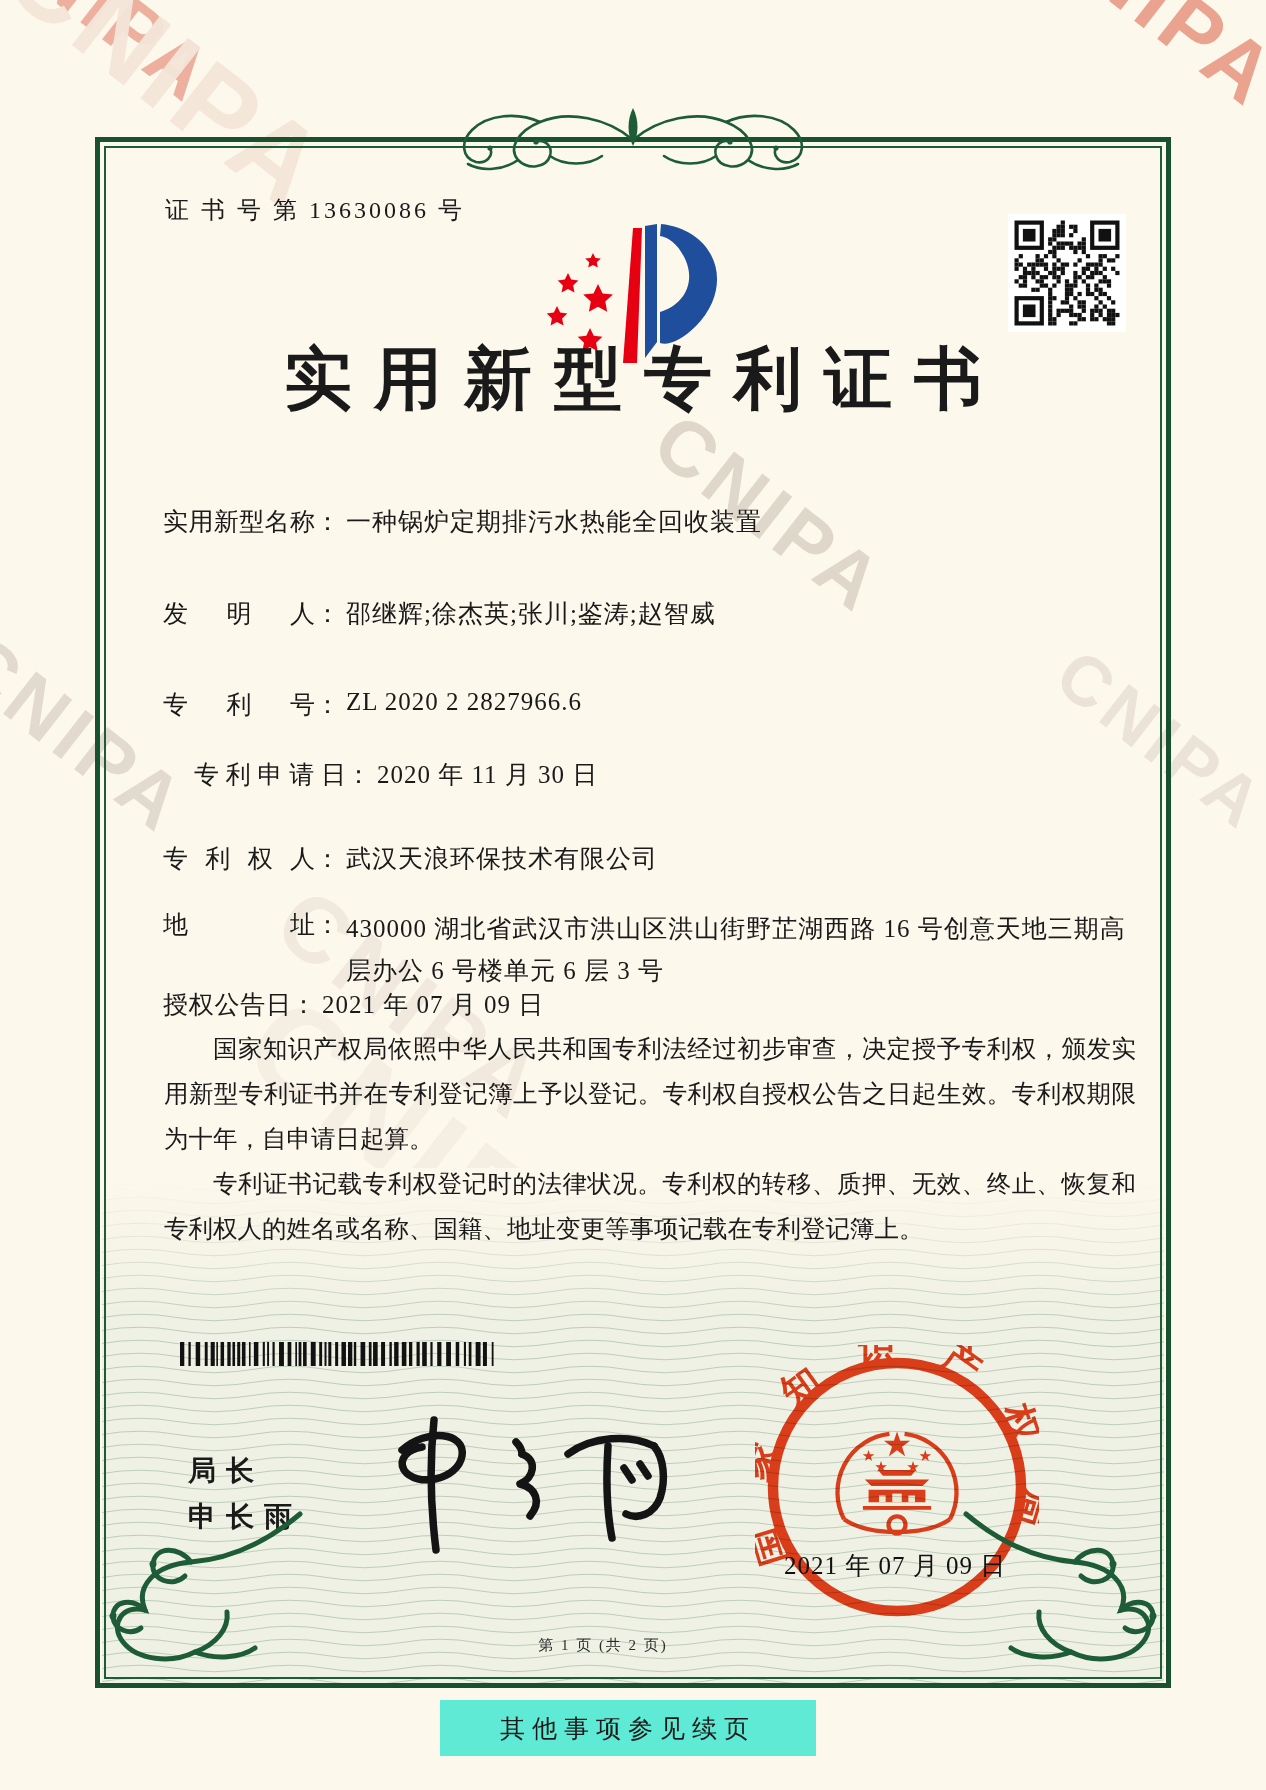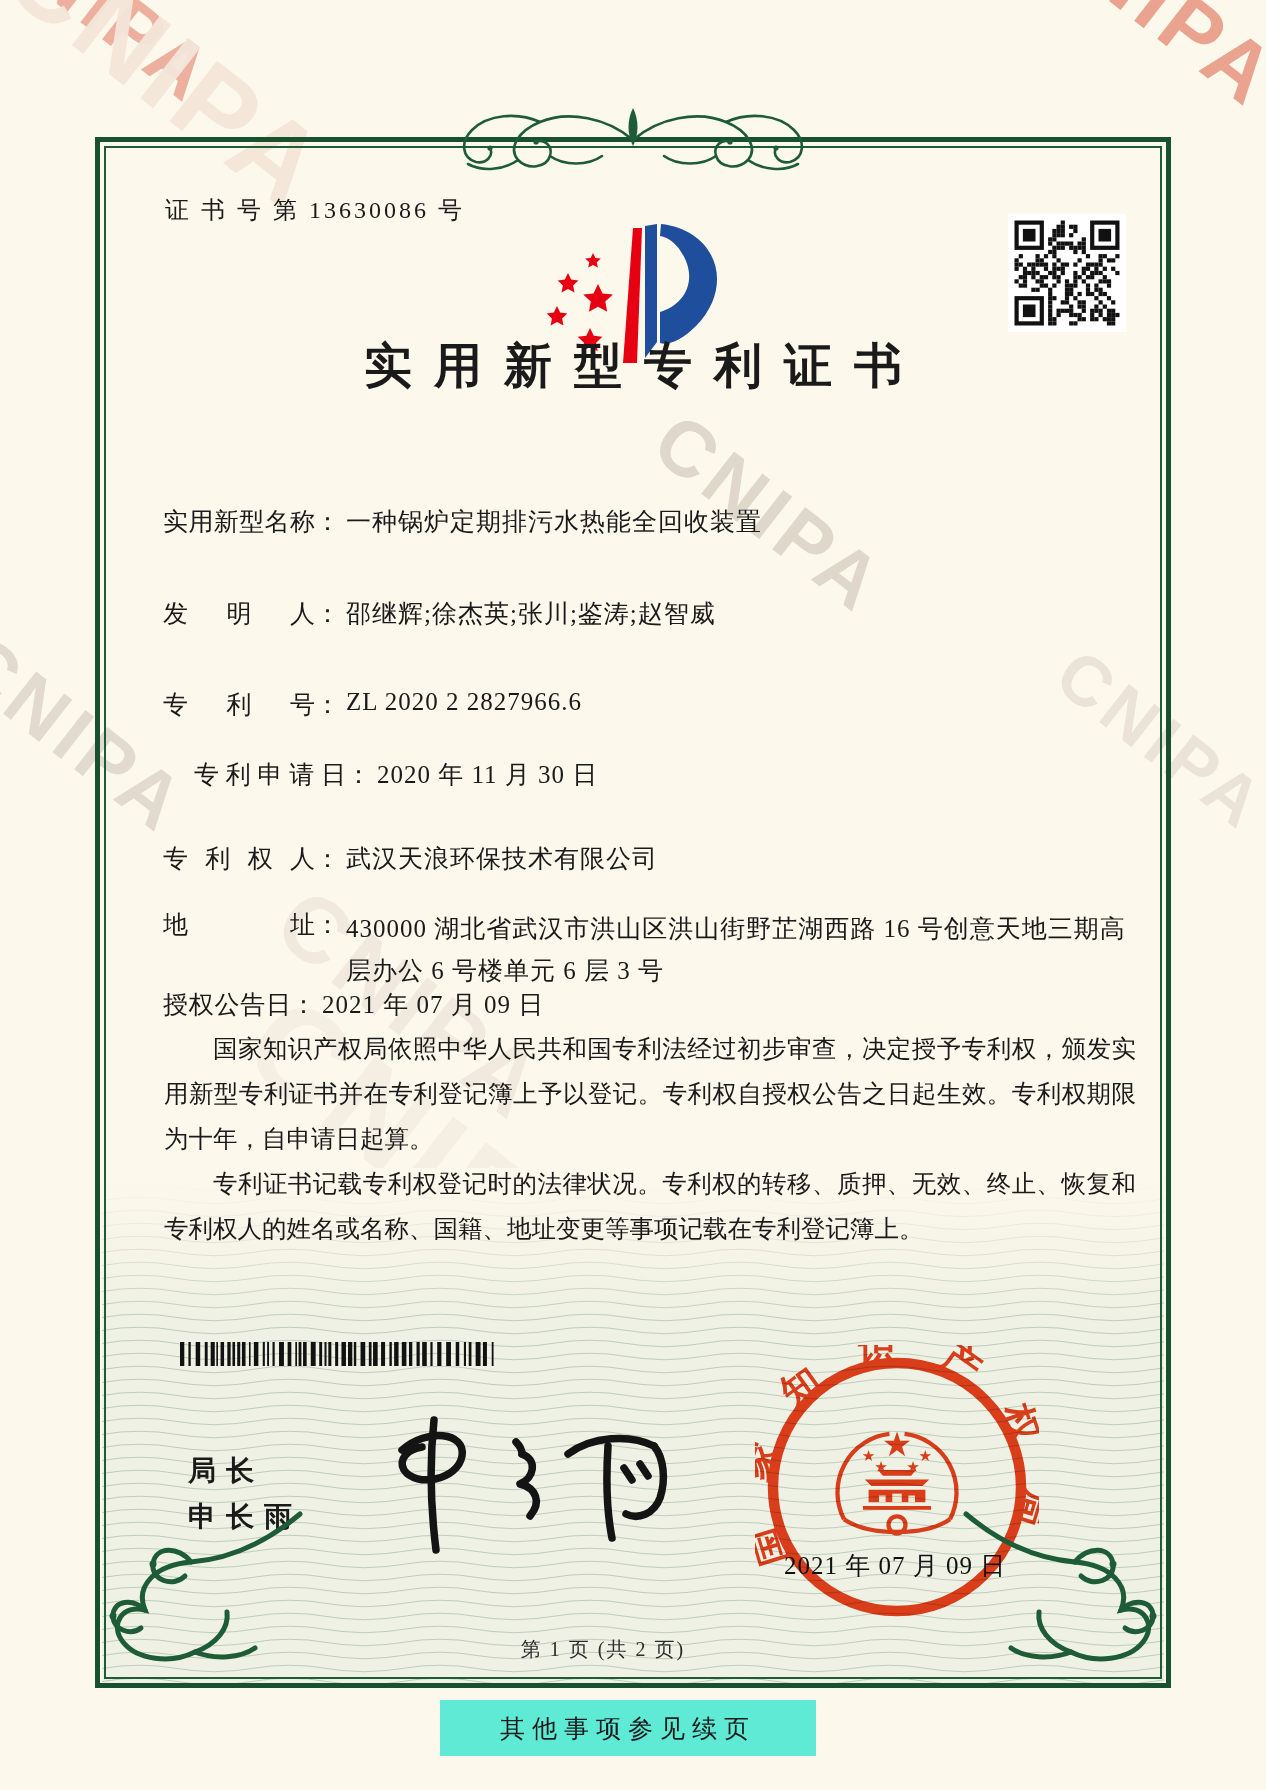--- a/index.html
+++ b/index.html
@@ -29,21 +29,21 @@
   .waves{position:absolute; left:102px; top:1168px; width:1062px; height:516px; z-index:1;}
   .waves-fade{position:absolute; left:102px; top:1168px; width:1062px; height:150px; z-index:1;
     background:linear-gradient(180deg, var(--cream) 8%, rgba(253,248,236,0) 100%);}
 
   .ornament{position:absolute; z-index:4; pointer-events:none;}
 
   
   .cert-no{position:absolute; left:165px; top:194px; font-size:24px; letter-spacing:3px; z-index:2;}
   .logo{position:absolute; left:520px; top:190px; width:215px; height:178px; z-index:2;}
   .qr{position:absolute; left:1008px; top:214px; width:118px; height:118px; background:#fff; z-index:2;}
-  .title{position:absolute; left:0; top:334px; width:1266px; text-align:center; font-size:48px; font-weight:bold; letter-spacing:22px; text-indent:22px; z-index:2;}
+  .title{position:absolute; left:0; top:334px; width:1266px; text-align:center; font-size:68px; font-weight:bold; letter-spacing:22px; text-indent:22px; z-index:2;}
 
   
   .row{position:absolute; left:163px; width:980px; font-size:25px; z-index:2; white-space:nowrap;}
   .lab{display:inline-block; width:152px; text-align:justify; text-align-last:justify; vertical-align:top;}
   .lab5{width:128px;}
   .sep{display:inline-block; vertical-align:top;}
   .val{display:inline-block; vertical-align:top; margin-left:6px; letter-spacing:1px;}
   .val-wrap{white-space:normal; width:790px; line-height:42px;}
   .row-addr{white-space:normal;}
   .grant2{position:absolute; left:485px; top:0; white-space:nowrap;}
@@ -52,21 +52,21 @@
   .body-text{position:absolute; left:148px; top:1026px; width:972px; font-size:24.5px; line-height:45px; text-align:justify; z-index:2;margin-left:16px;}
   .body-text p{text-indent:2em; margin:0;}
 
   
   .barcode{position:absolute; left:180px; top:1342px; width:320px; height:24px; z-index:2;}
   .officer-title{position:absolute; left:188px; top:1452px; font-size:28px; font-weight:bold; letter-spacing:10px; font-family:"Liberation Sans","DejaVu Sans",sans-serif; z-index:2;}
   .officer-name{position:absolute; left:188px; top:1498px; font-size:28px; font-weight:bold; letter-spacing:10px; font-family:"Liberation Sans","DejaVu Sans",sans-serif; z-index:2;}
   .signature{position:absolute; left:372px; top:1402px; width:300px; height:160px; z-index:2;}
   .seal{position:absolute; left:755px; top:1345px; width:284px; height:284px; z-index:2; opacity:.95; mix-blend-mode:multiply;}
   .seal-date{position:absolute; left:760px; top:1549px; width:270px; text-align:center; font-size:25px; letter-spacing:1px; z-index:3; color:#111;}
-  .page-num{position:absolute; left:453px; top:1636px; width:300px; text-align:center; font-size:20px; color:#2b2b2b; letter-spacing:2px; z-index:2;}
+  .page-num{position:absolute; left:453px; top:1636px; width:300px; text-align:center; font-size:15px; color:#2b2b2b; letter-spacing:2px; z-index:2;}
   .note-strip{position:absolute; left:440px; top:1700px; width:376px; height:56px; background:#5eead4; z-index:2; display:flex; align-items:center; justify-content:center;}
   .note-strip span{font-size:25px; letter-spacing:7px;}
 </style>
 </head>
 <body>
 
 <div id="page">
 
   <span class="wm wm-tl-red">CNIPA</span>
   <span class="wm wm-tl-light">CNIPA</span>

